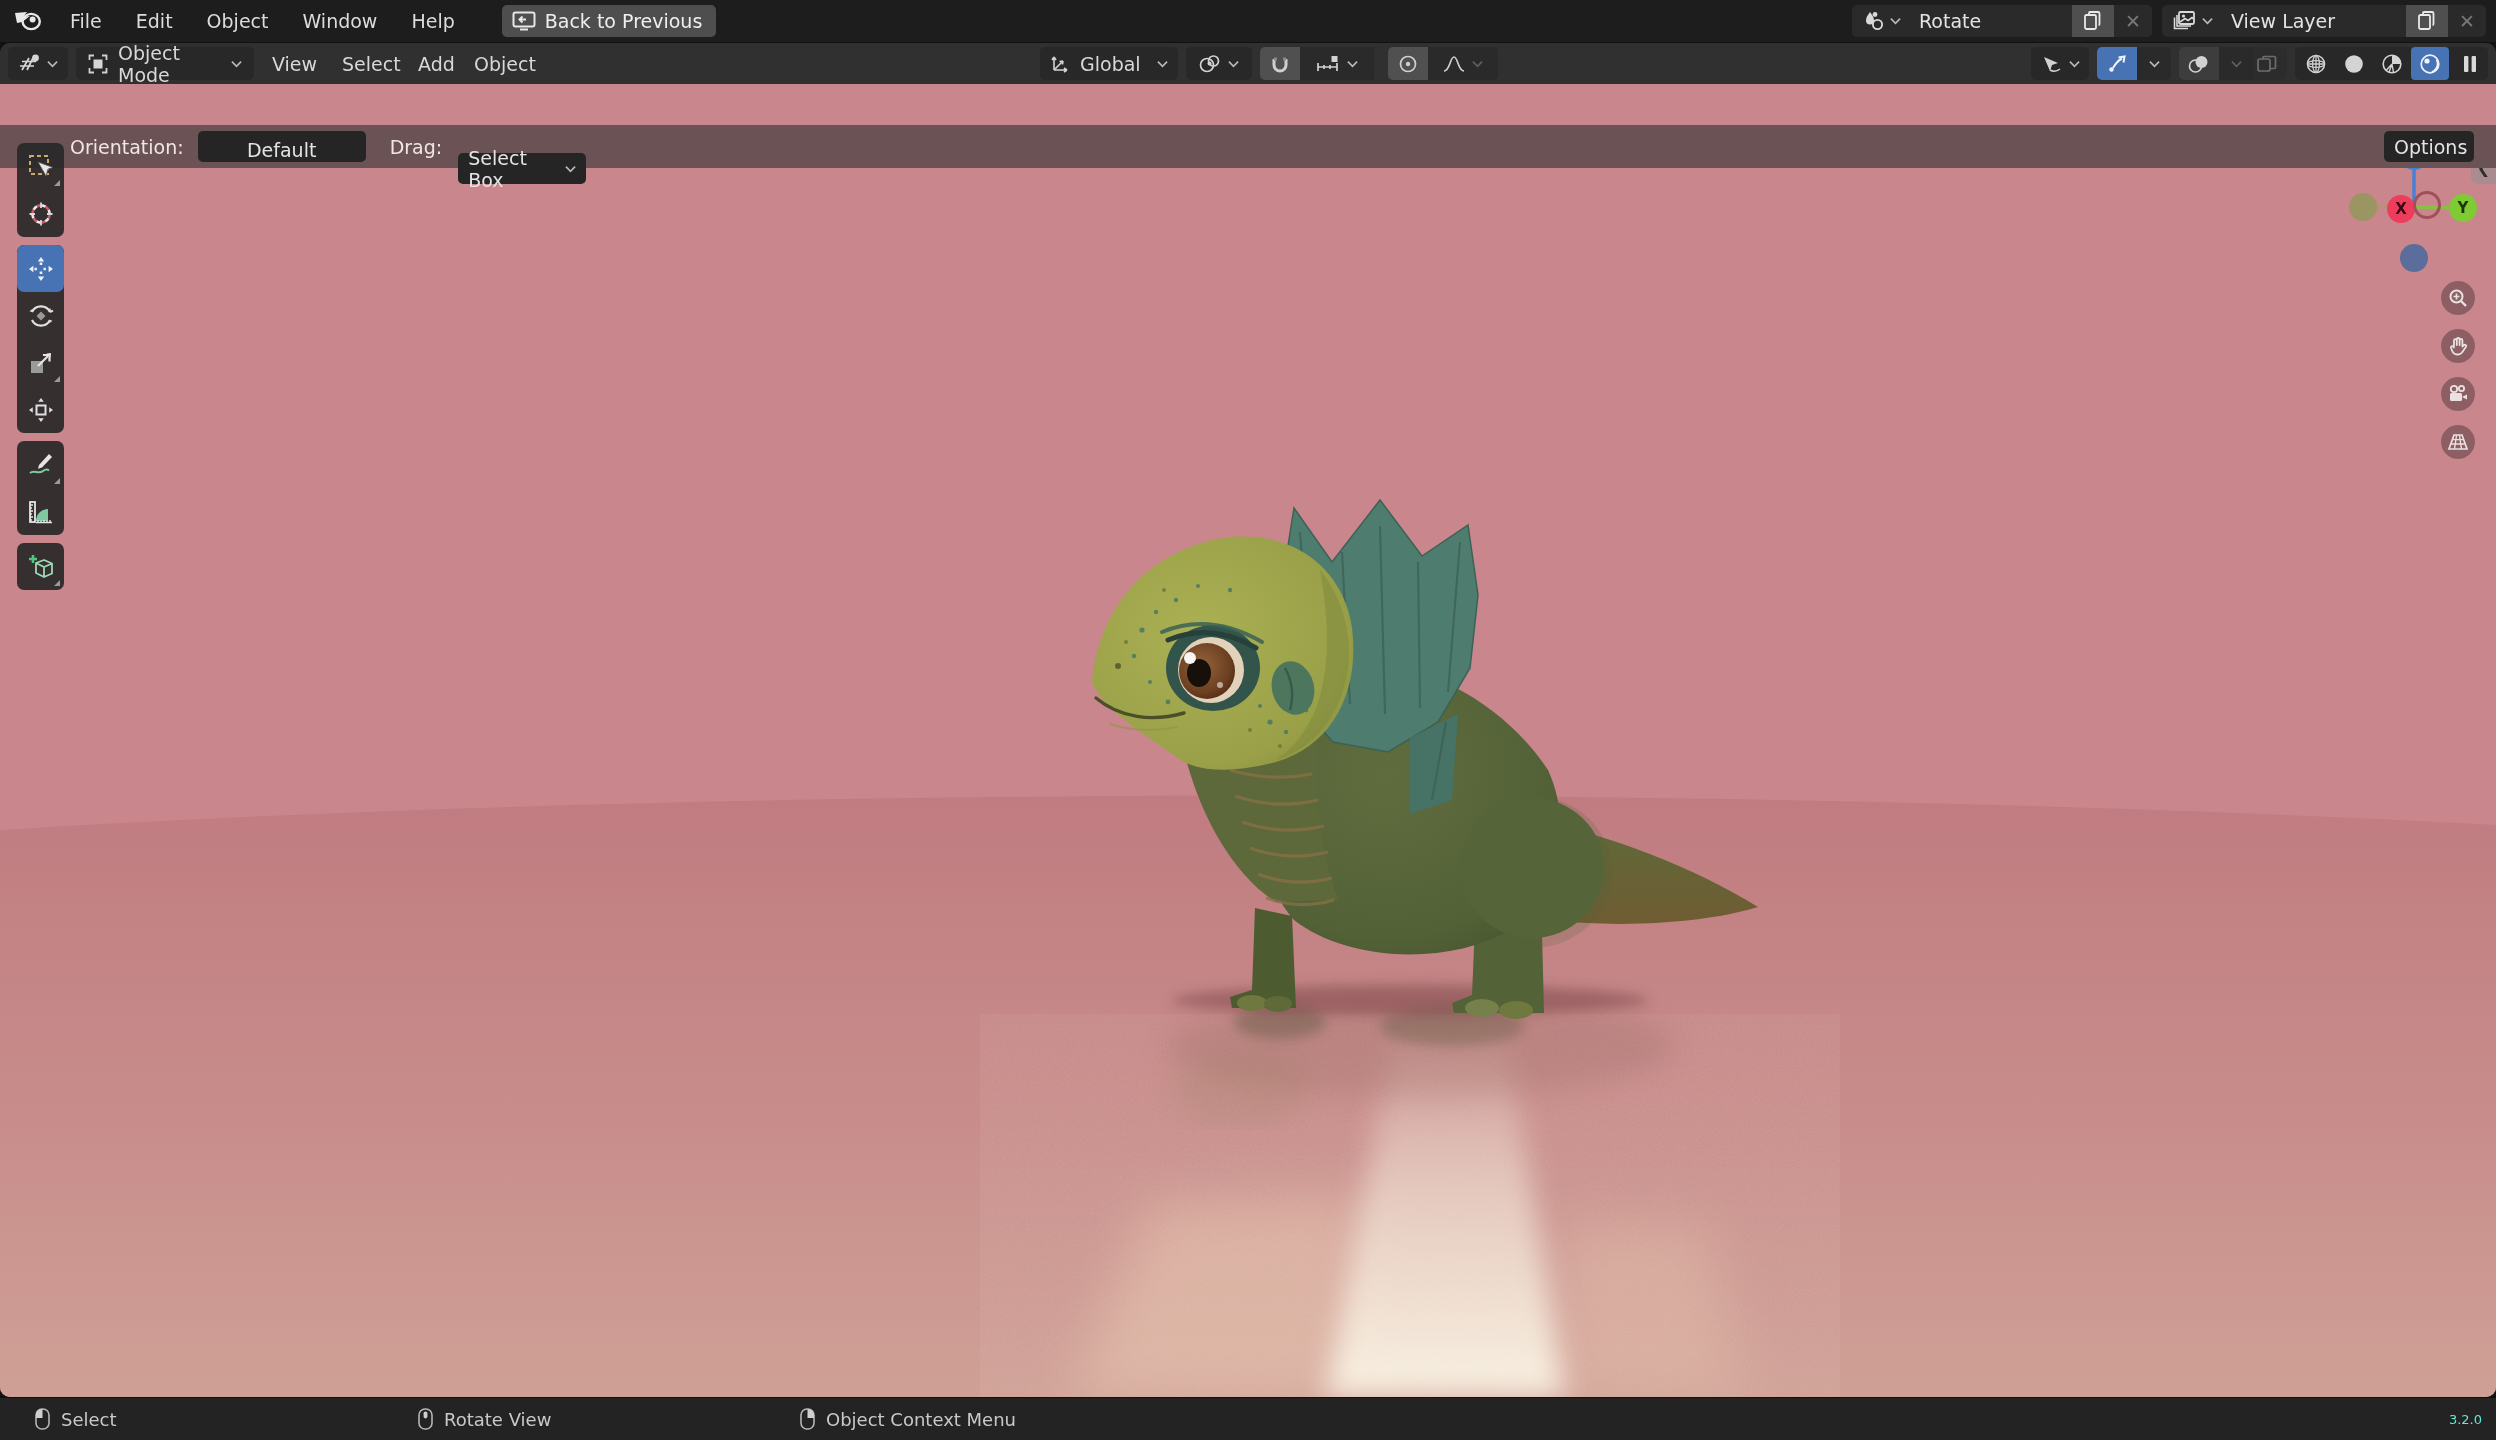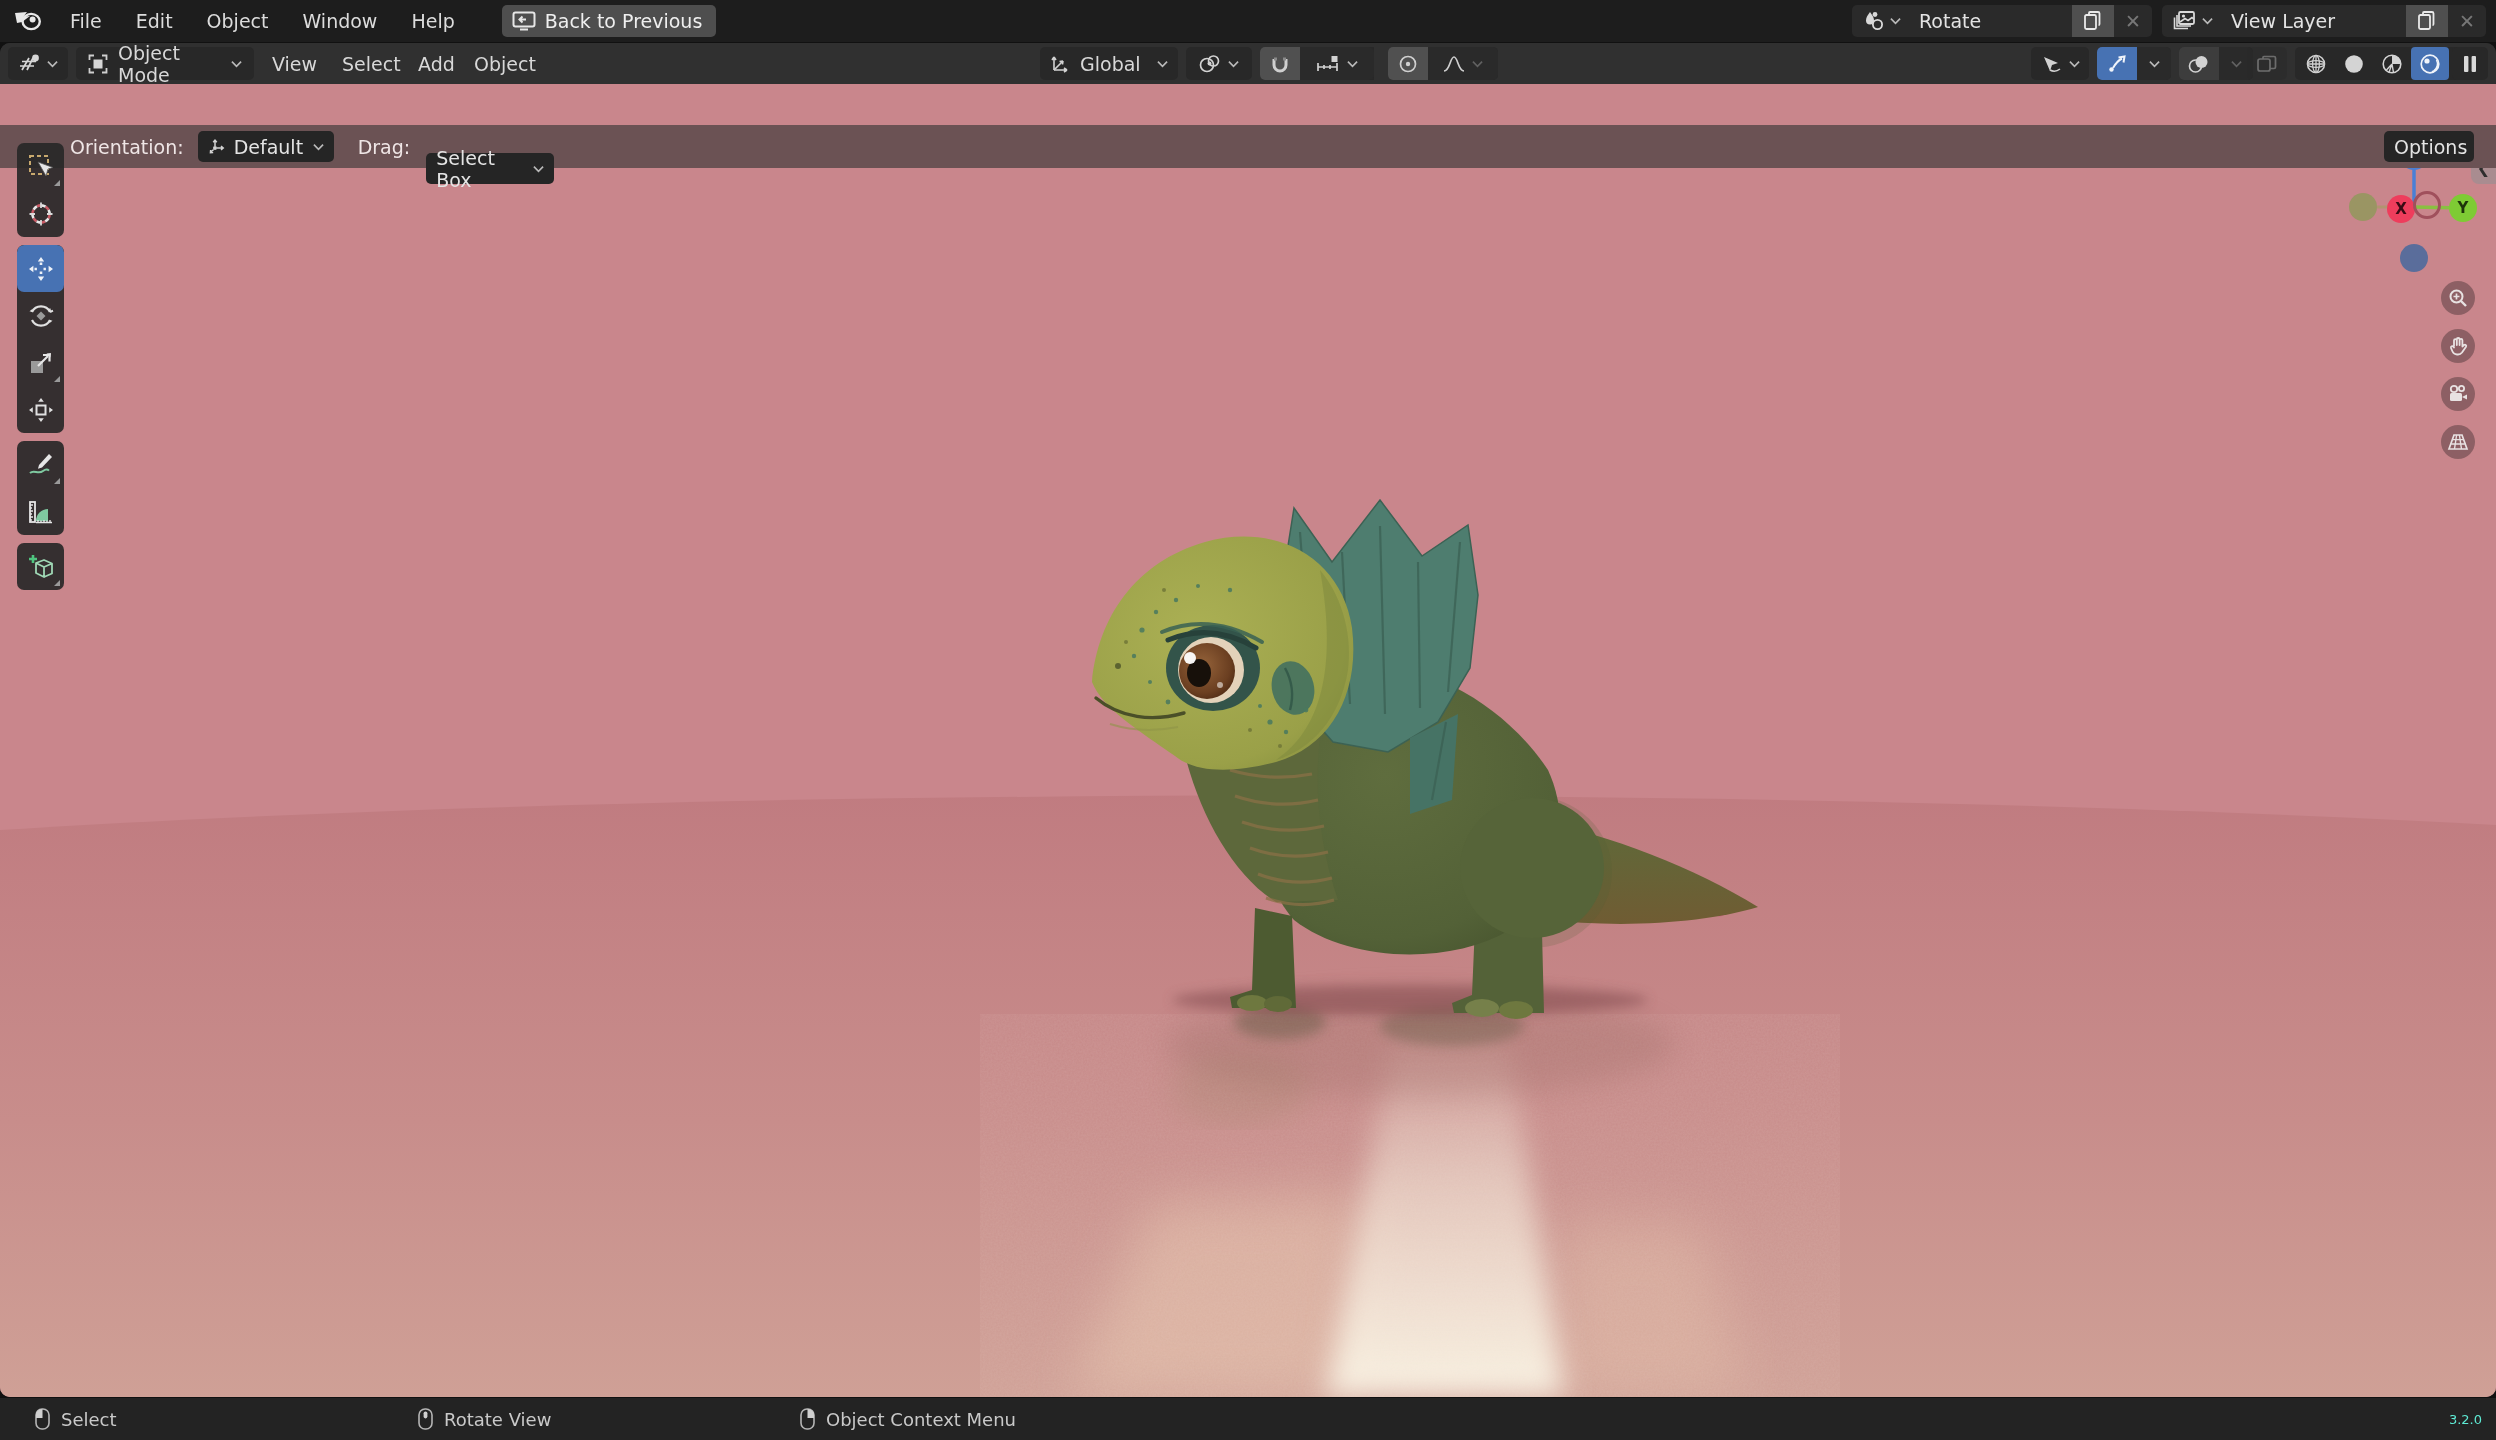--- a/index.html
+++ b/index.html
@@ -555,21 +555,21 @@
         <path d="M9.6,3 L7.5,17 M12.4,3 L14.5,17 M5.7,7.6 L16.3,7.6 M4.2,12 L17.8,12" stroke="#e8e2e2" stroke-width="1.4"></path>
       </svg>
     </div>
 
     <div class="sidebar-tab">
       <span>❮</span>
     </div>
 
     <div class="toolsettings">
       <span class="ts-label" style="margin-left:70px;">Orientation:</span>
-      <div class="ts-dd" style="margin-left:14px; width:136px; padding:0 10px; gap:8px;">
+      <div class="ts-dd" style="margin-left:14px; width:168px; padding:0 10px; gap:8px;flex-direction:column;">
         <svg width="18" height="18" viewBox="0 0 18 18">
           <circle cx="7" cy="10" r="2" fill="#d2d2d2"></circle>
           <path d="M7,8 V2.5 M5.2,4.2 L7,2.2 L8.8,4.2" stroke="#d2d2d2" stroke-width="1.5" fill="none"></path>
           <path d="M9,10 H15 M13,8.2 L15.2,10 L13,11.8" stroke="#d2d2d2" stroke-width="1.5" fill="none"></path>
           <path d="M5.6,11.4 L2.4,14.6 M2.6,12 L2.4,14.8 L5.2,14.6" stroke="#d2d2d2" stroke-width="1.4" fill="none"></path>
         </svg>
         <span style="flex:1;">Default</span>
         <svg class="chev" width="11" height="8" viewBox="0 0 12 8">
           <polyline points="1,1.5 6,6.5 11,1.5" fill="none" stroke="#b9b9b9" stroke-width="1.8"></polyline>
         </svg>

